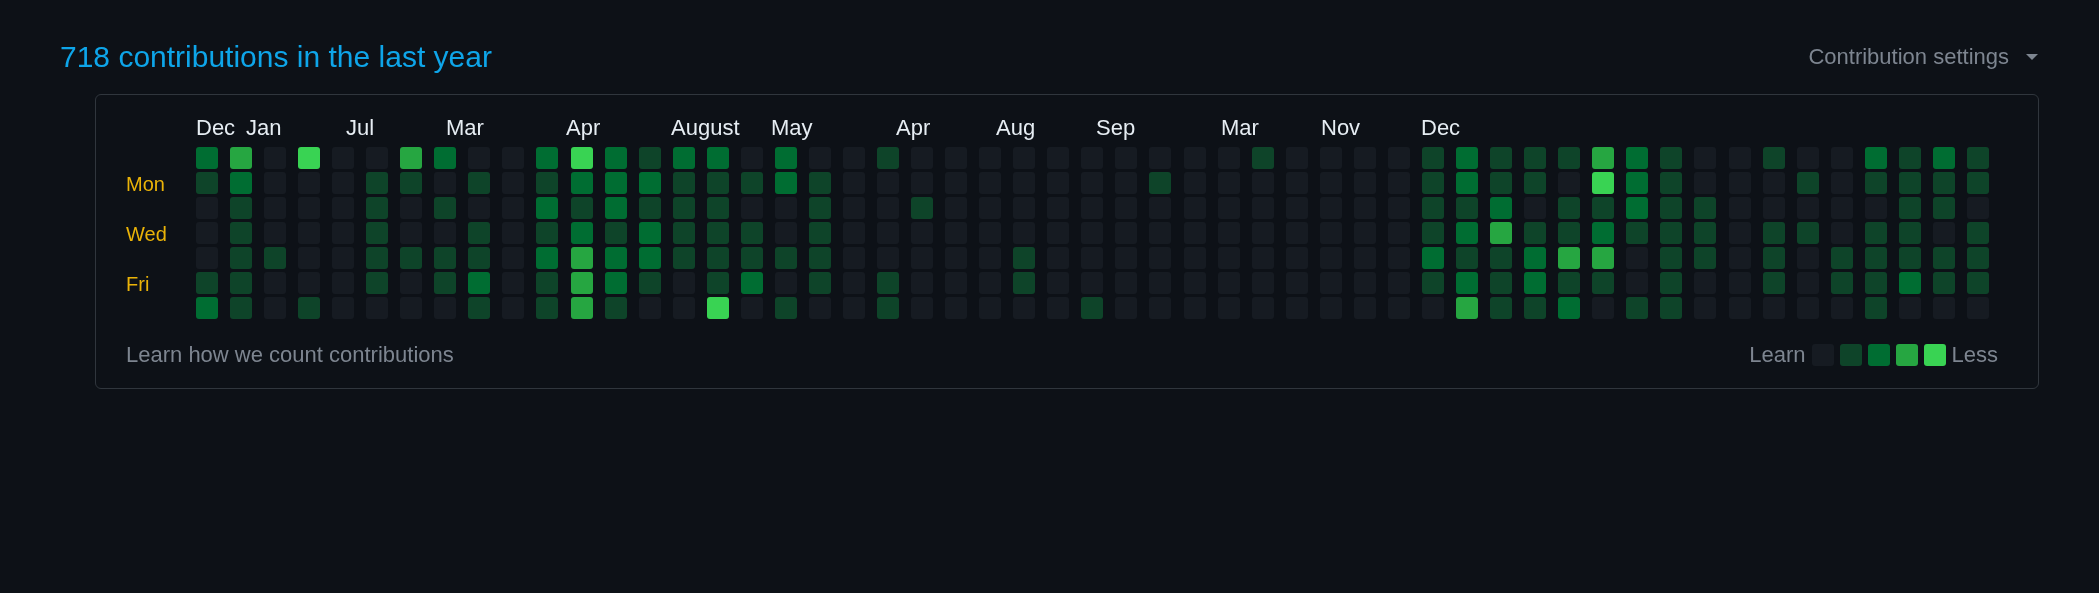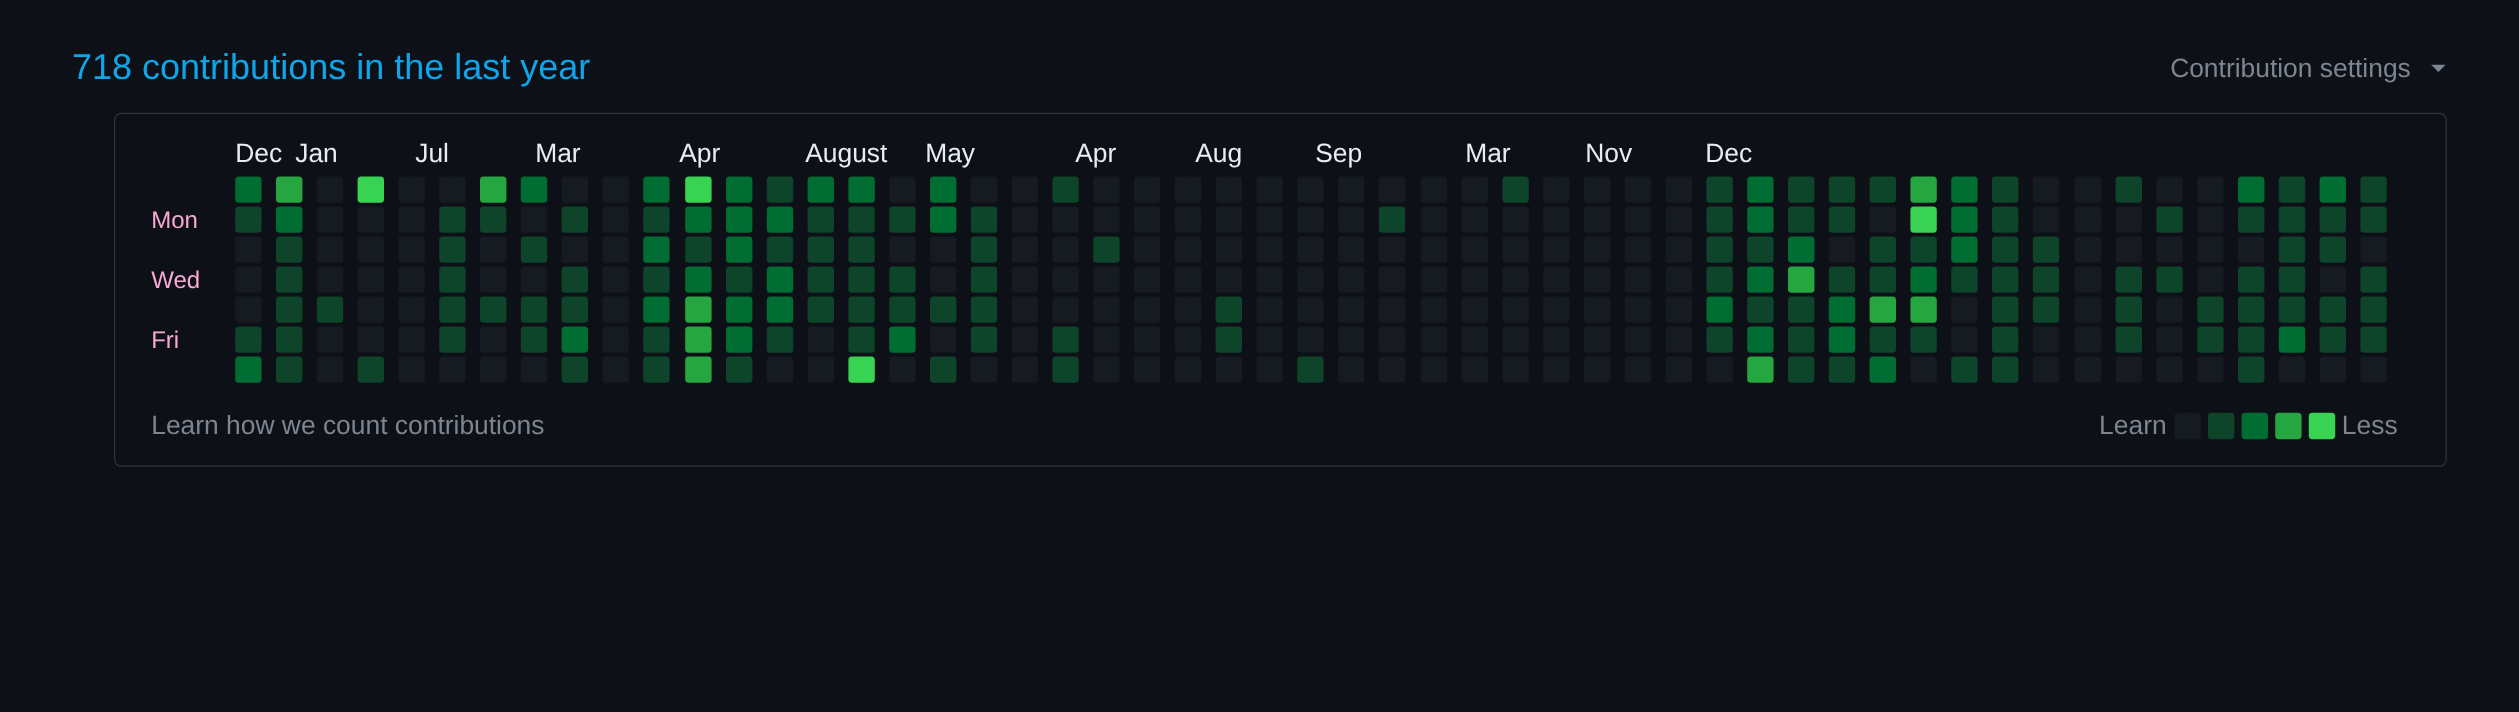--- a/index.html
+++ b/index.html
@@ -55,21 +55,21 @@
   }
   .grid-row {
     display: grid;
     grid-template-columns: 70px 1fr;
   }
   .day-labels {
     display: flex;
     flex-direction: column;
     justify-content: space-between;
     font-size: 20px;
-    color: #f9a8d4;
+    color: #eab308;
   }
   .day-label { height: 25px; line-height: 25px; }
   .day-label.hidden { visibility: hidden; }
   .cells {
     display: grid;
     grid-auto-flow: column;
     grid-template-rows: repeat(7, 22px);
     gap: 3px;
   }
   .cell {

